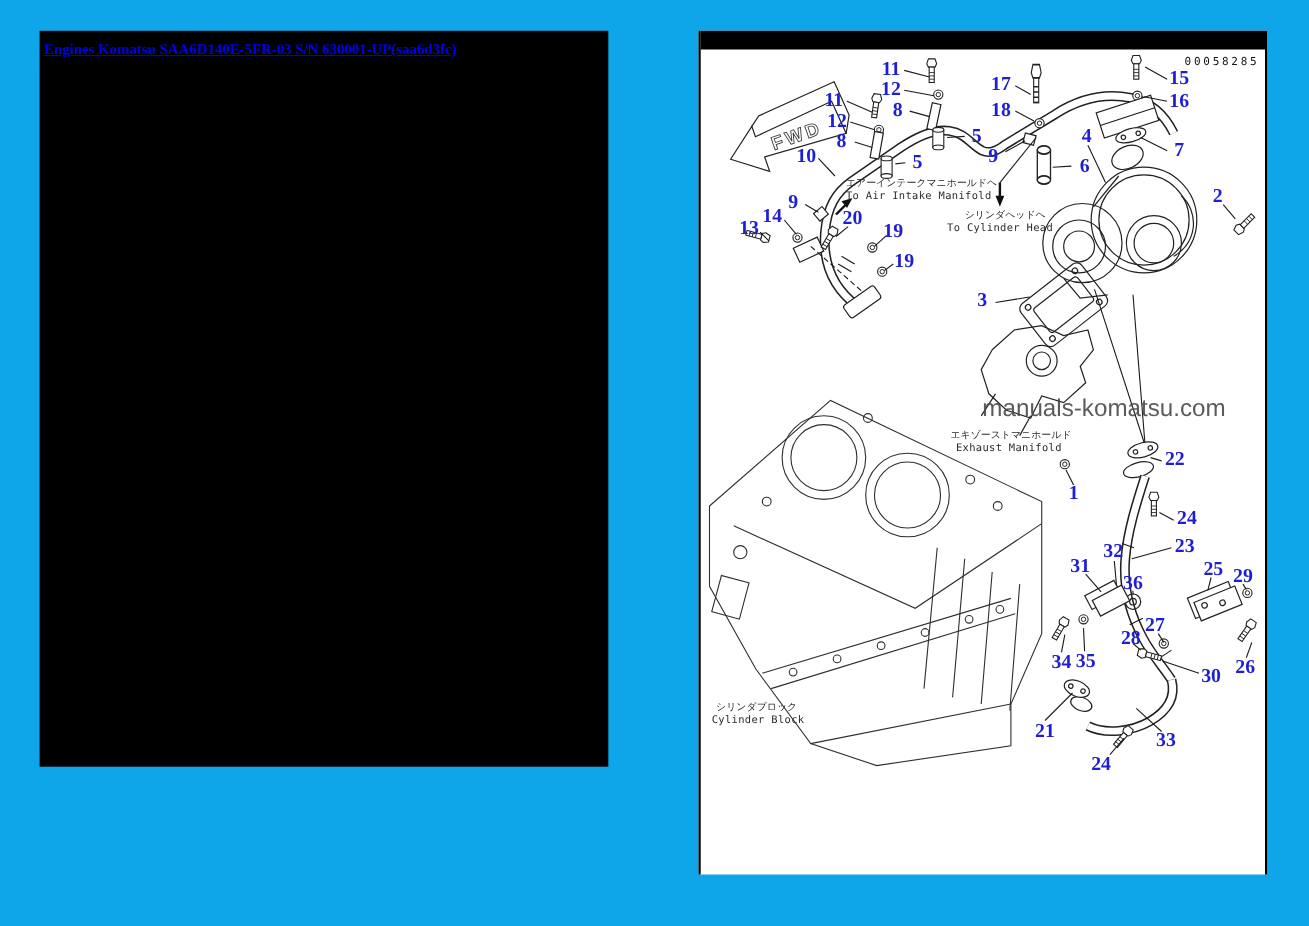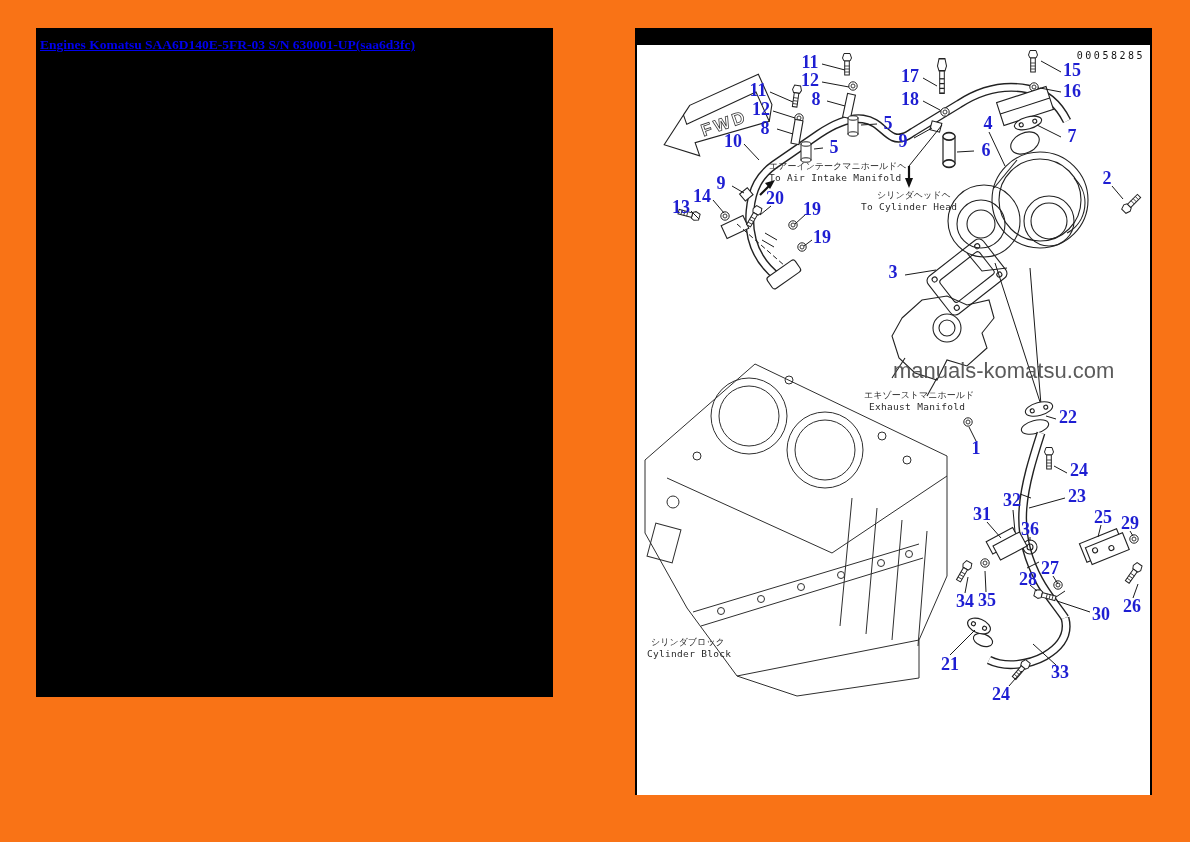--- a/index.html
+++ b/index.html
@@ -1,16 +1,16 @@
 <!DOCTYPE html>
 <html style="--callout: #1e1ed2; --link: #0000ee; --watermark: #4a4a4a;"><head>
 <meta charset="utf-8">
 <style>
   html,body{margin:0;padding:0;background:#fff;}
-  .page{position:relative;width:1190px;height:842px;background:#f97316;overflow:hidden;
+  .page{position:relative;width:1190px;height:842px;background:#0ea5e9;overflow:hidden;
         font-family:"Liberation Sans",sans-serif;}
   .blackout{position:absolute;left:36px;top:28px;width:517px;height:669px;background:#000;}
   .model-link{position:absolute;left:4px;top:9px;white-space:nowrap;
         font-family:"Liberation Serif",serif;font-weight:bold;font-size:13.5px;
         color:var(--link,#0000ee);text-decoration:underline;}
   .panel{position:absolute;left:635px;top:28px;width:513px;height:767px;background:#fff;
         border-left:2px solid #000;border-right:2px solid #000;}
   .topbar{position:absolute;left:0;top:0;width:100%;height:17px;background:#000;}
   .panel svg{position:absolute;left:0;top:0;}
 

